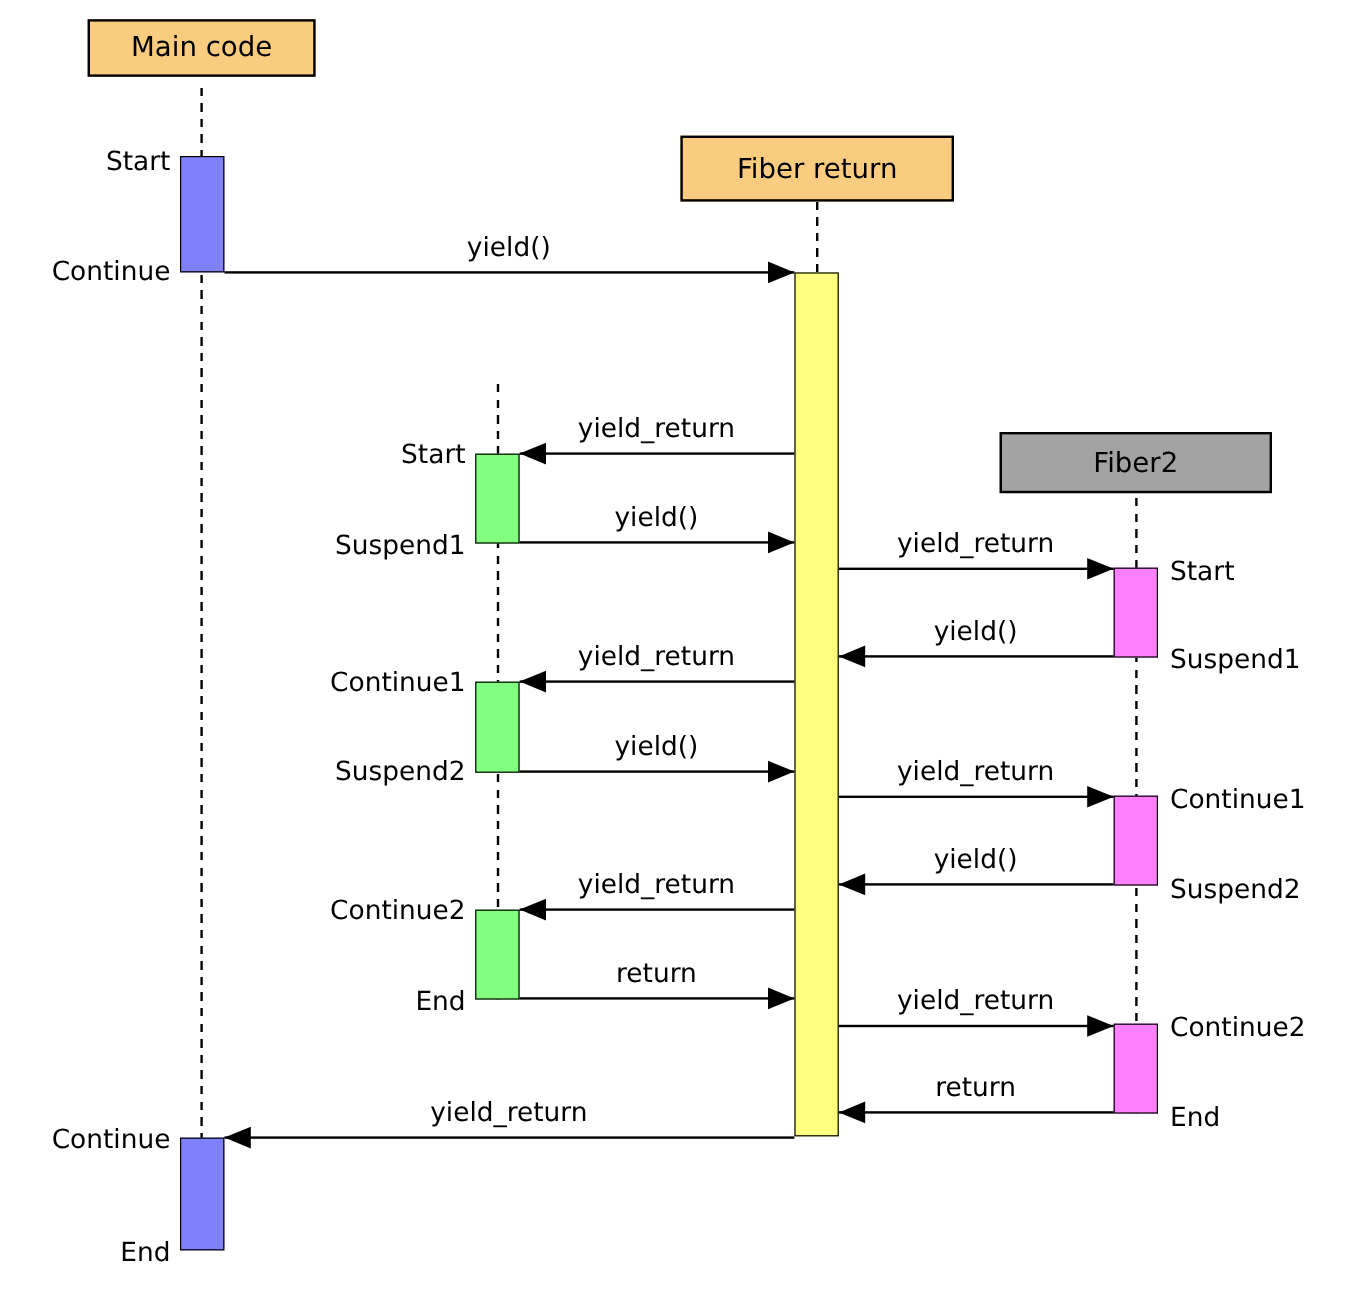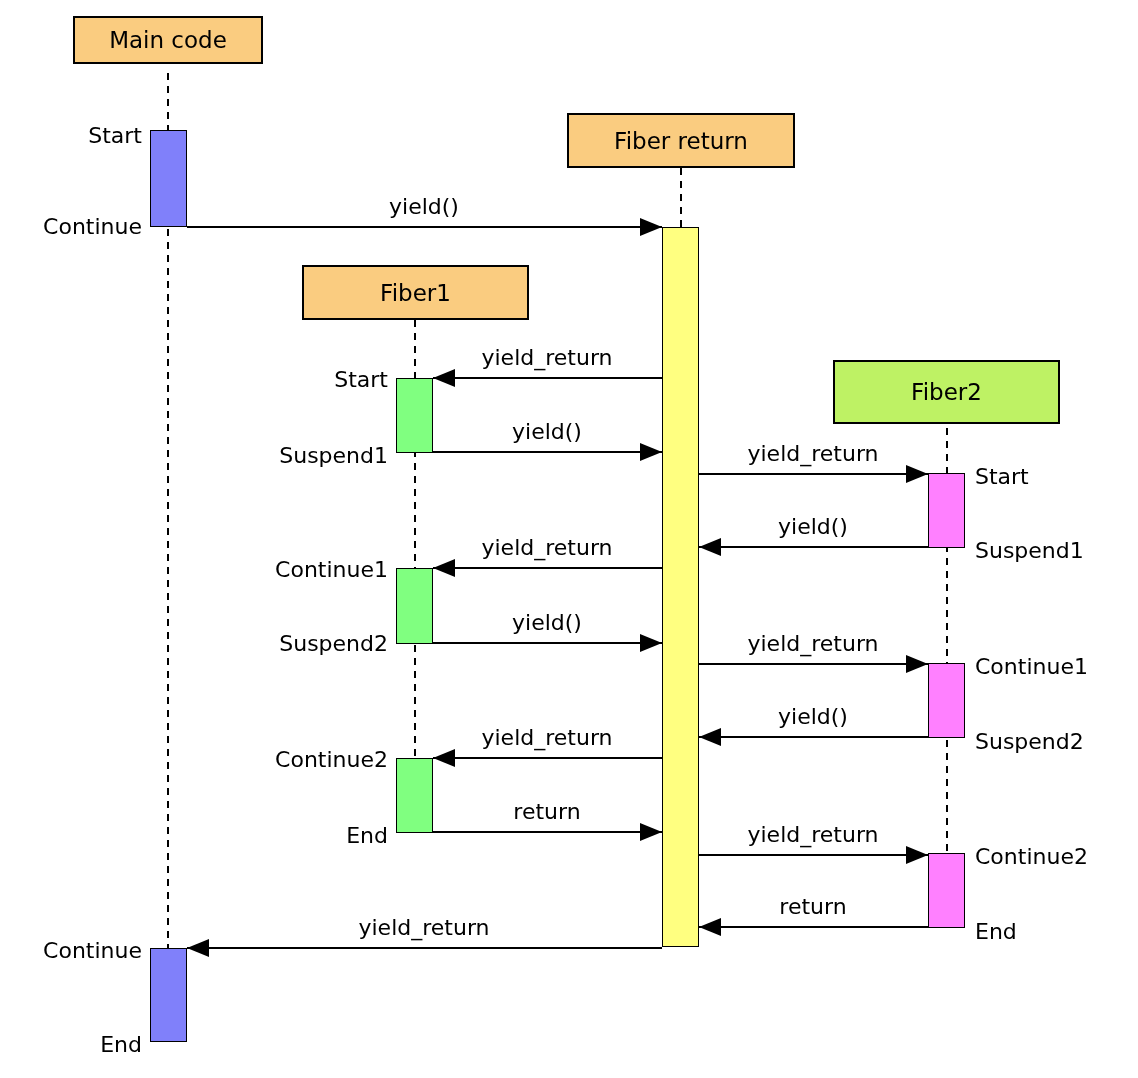--- a/index.html
+++ b/index.html
@@ -129,24 +129,21 @@
     <div class="msg-label" style="left: 813px; top: 894px;">return</div>
     <div class="msg-line" style="left: 187px; top: 947px; width: 475px;"></div>
     <div class="arrowhead" style="top: 939px; left: 187px; border-right: 22px solid rgb(0, 0, 0);"></div>
     <div class="msg-label" style="left: 424px; top: 915px;">yield_return</div>
     <div class="actor-box" style="left: 73px; top: 16px; width: 190px; height: 48px; background: rgb(250, 204, 128);">
       <span class="actor-label">Main code</span>
     </div>
     <div class="actor-box" style="left: 567px; top: 113px; width: 228px; height: 55px; background: rgb(250, 204, 128);">
       <span class="actor-label">Fiber return</span>
     </div>
-    <div class="actor-box" style="left: 302px; top: 265px; width: 227px; height: 55px; background: rgb(250, 204, 128);">
-      <span class="actor-label">Fiber1</span>
-    </div>
-    <div class="actor-box" style="left: 833px; top: 360px; width: 227px; height: 64px; background: #bef264;">
+    <div class="actor-box" style="left: 833px; top: 360px; width: 227px; height: 51px; background: #a3a3a3;">
       <span class="actor-label">Fiber2</span>
     </div>
     <div class="state-label" style="top: 123px; right: 996px; text-align: right;">Start</div>
     <div class="state-label" style="top: 214px; right: 996px; text-align: right;">Continue</div>
     <div class="state-label" style="top: 938px; right: 996px; text-align: right;">Continue</div>
     <div class="state-label" style="top: 1032px; right: 996px; text-align: right;">End</div>
     <div class="state-label" style="top: 367px; right: 750px; text-align: right;">Start</div>
     <div class="state-label" style="top: 443px; right: 750px; text-align: right;">Suspend1</div>
     <div class="state-label" style="top: 557px; right: 750px; text-align: right;">Continue1</div>
     <div class="state-label" style="top: 631px; right: 750px; text-align: right;">Suspend2</div>

